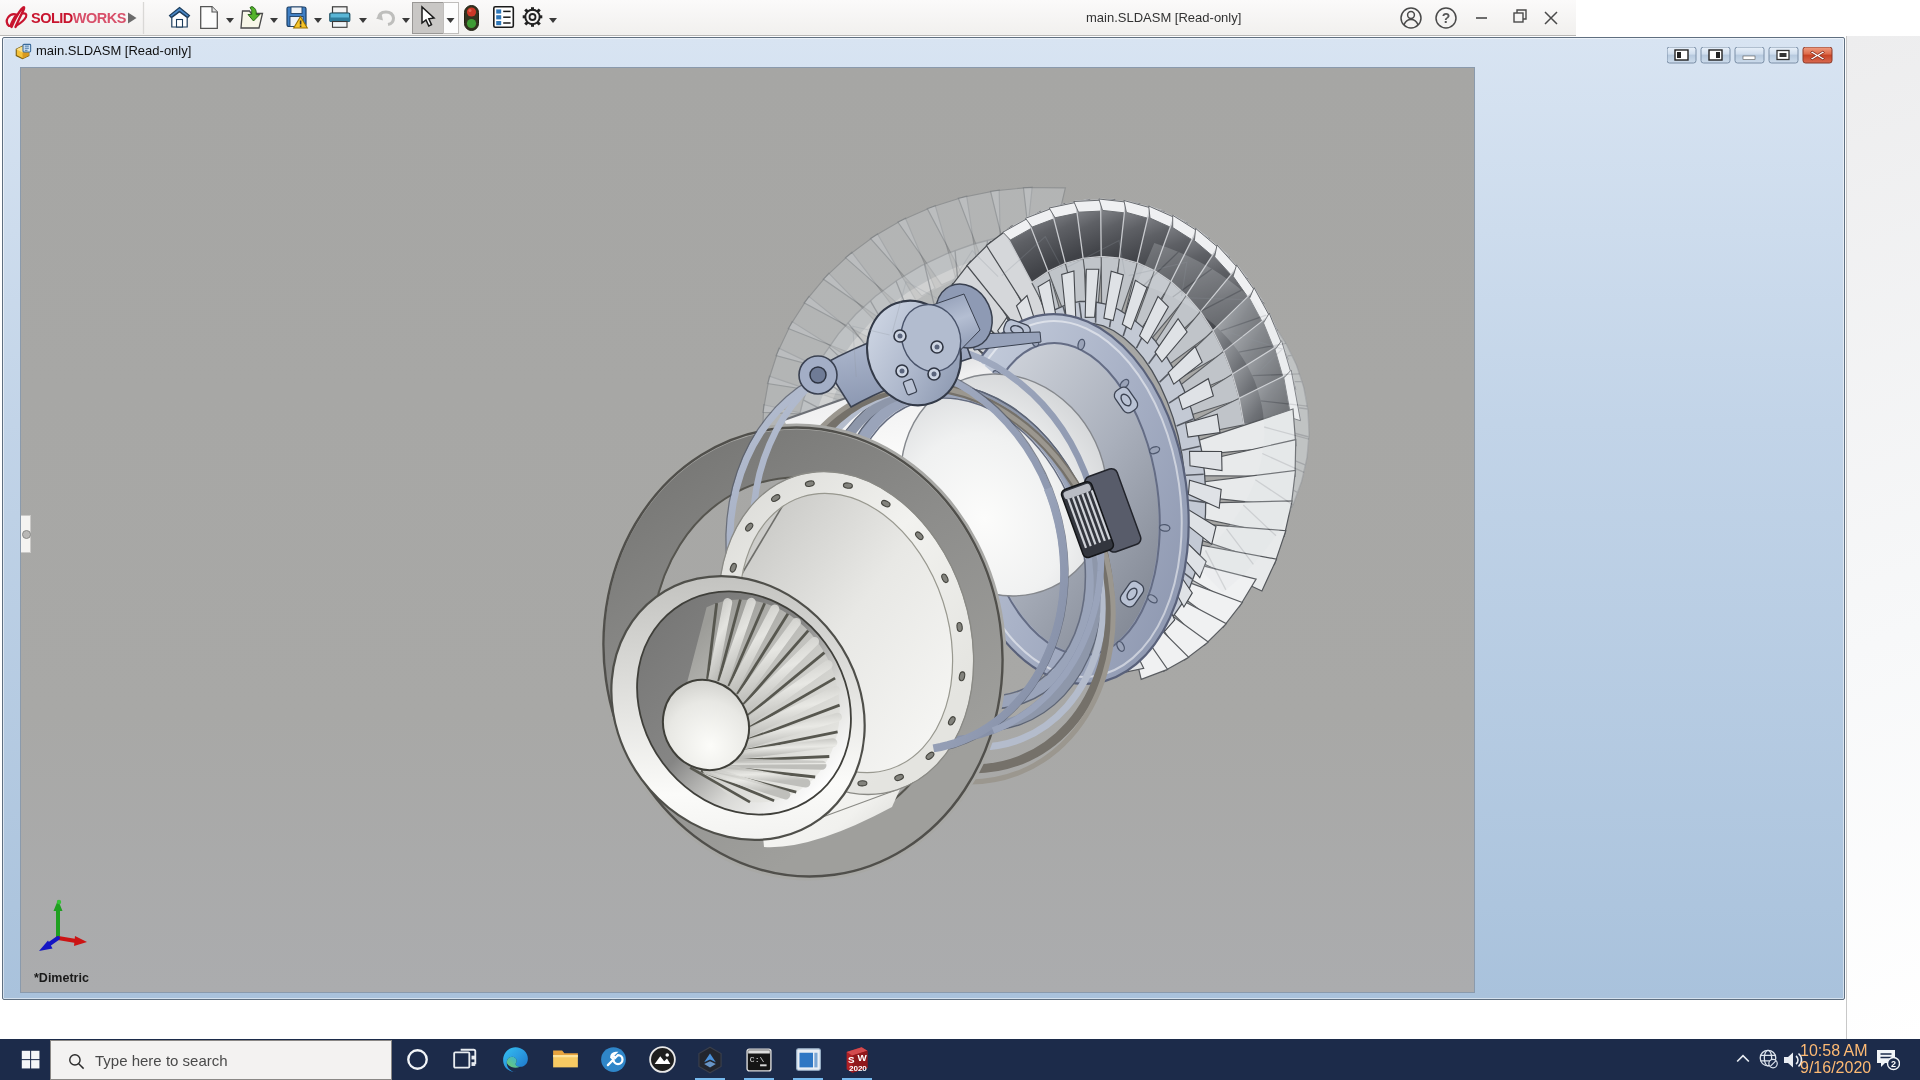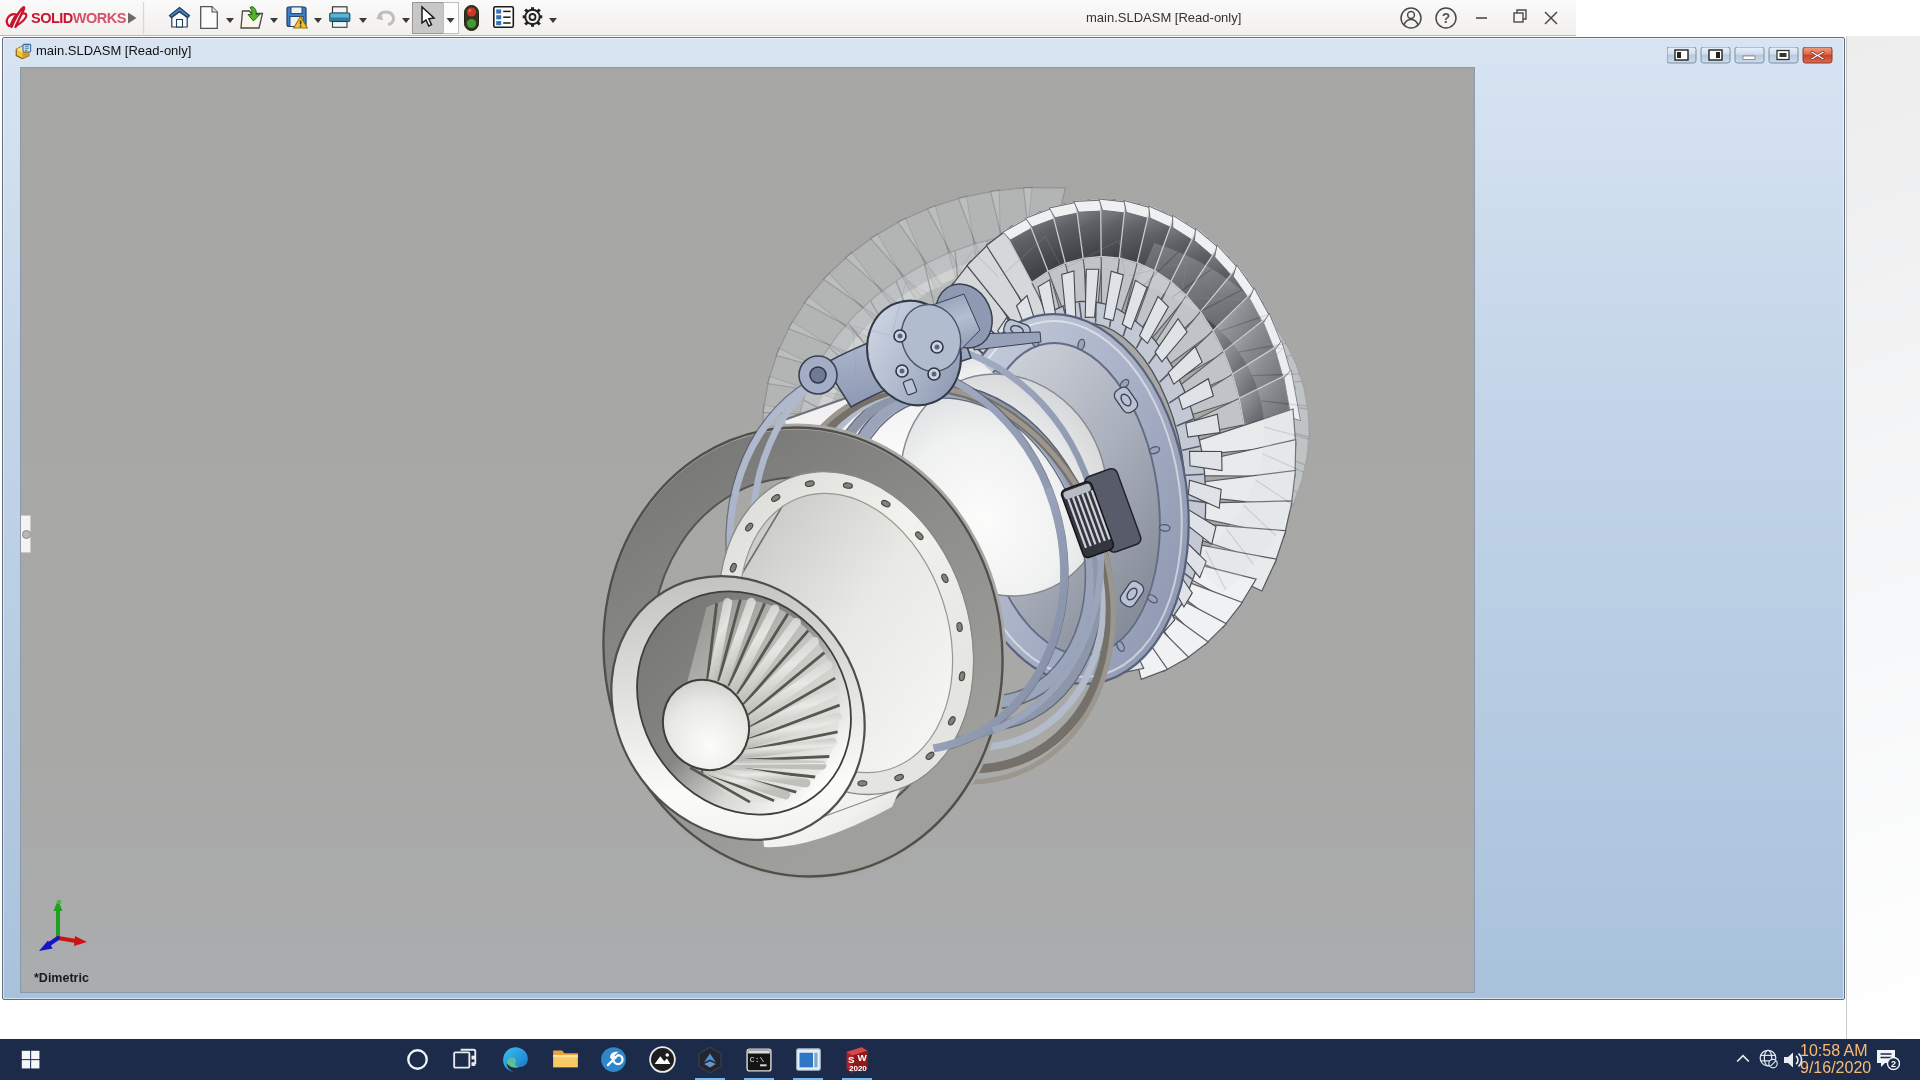--- a/index.html
+++ b/index.html
@@ -701,20 +701,27 @@
 
 <div id="taskbar">
   <div style="position:absolute;left:10px;top:0;width:40px;height:41px;display:flex;align-items:center;justify-content:center">
       <svg width="19" height="19" viewBox="0 0 24 24">
         <rect x="1" y="1" width="10.5" height="10.5" fill="#f4f6f8"></rect>
         <rect x="12.8" y="1" width="10.5" height="10.5" fill="#f4f6f8"></rect>
         <rect x="1" y="12.8" width="10.5" height="10.5" fill="#f4f6f8"></rect>
         <rect x="12.8" y="12.8" width="10.5" height="10.5" fill="#f4f6f8"></rect>
       </svg>
     </div>
+  <div id="searchbox">
+    <svg width="19" height="19" viewBox="0 0 24 24" style="position:absolute;left:16px;top:11px">
+        <circle cx="10" cy="10" r="6.5" fill="none" stroke="#2b2b2b" stroke-width="1.8"></circle>
+        <line x1="14.8" y1="14.8" x2="21" y2="21" stroke="#2b2b2b" stroke-width="1.8"></line>
+      </svg>
+    <span style="position:absolute;left:44px;top:11px;font-size:15px;color:#4a4a4a">Type here to search</span>
+  </div>
   <div style="position:absolute;left:393px;top:0;width:48px;height:41px;display:flex;align-items:center;justify-content:center">
       <svg width="27" height="27" viewBox="0 0 24 24">
         <circle cx="12" cy="12" r="8.2" fill="none" stroke="#f2f5f8" stroke-width="2.1"></circle>
       </svg>
     </div>
   <div style="position:absolute;left:441px;top:0;width:48px;height:41px;display:flex;align-items:center;justify-content:center">
       <svg width="26" height="26" viewBox="0 0 24 24">
         <rect x="2" y="5" width="14" height="14" rx="1" fill="none" stroke="#e8ecf0" stroke-width="1.7"></rect>
         <path d="M8,2.5 h12 a1.5,1.5 0 0 1 1.5,1.5 v12" fill="none" stroke="#e8ecf0" stroke-width="1.7"></path>
         <rect x="18" y="8" width="3.5" height="3.5" fill="#e8ecf0"></rect>

